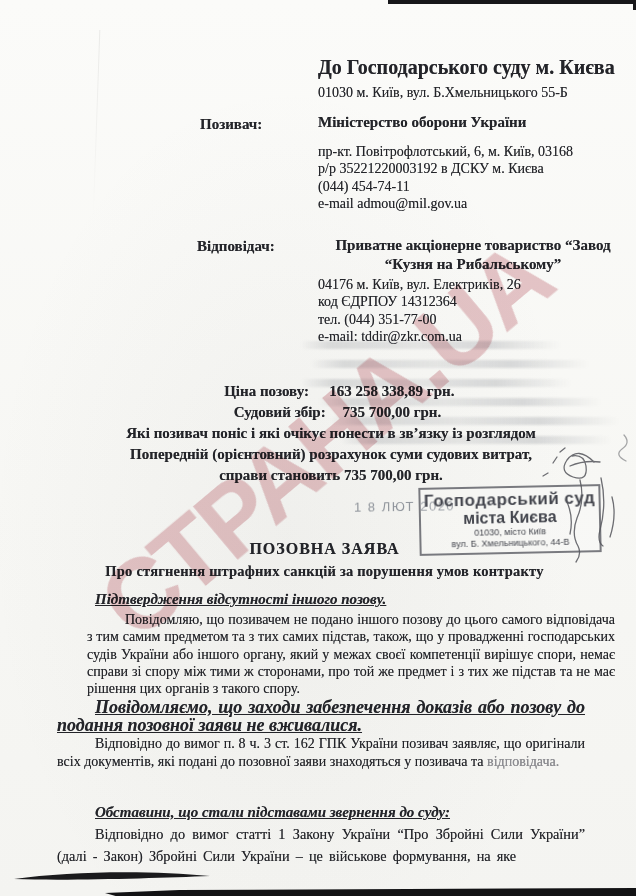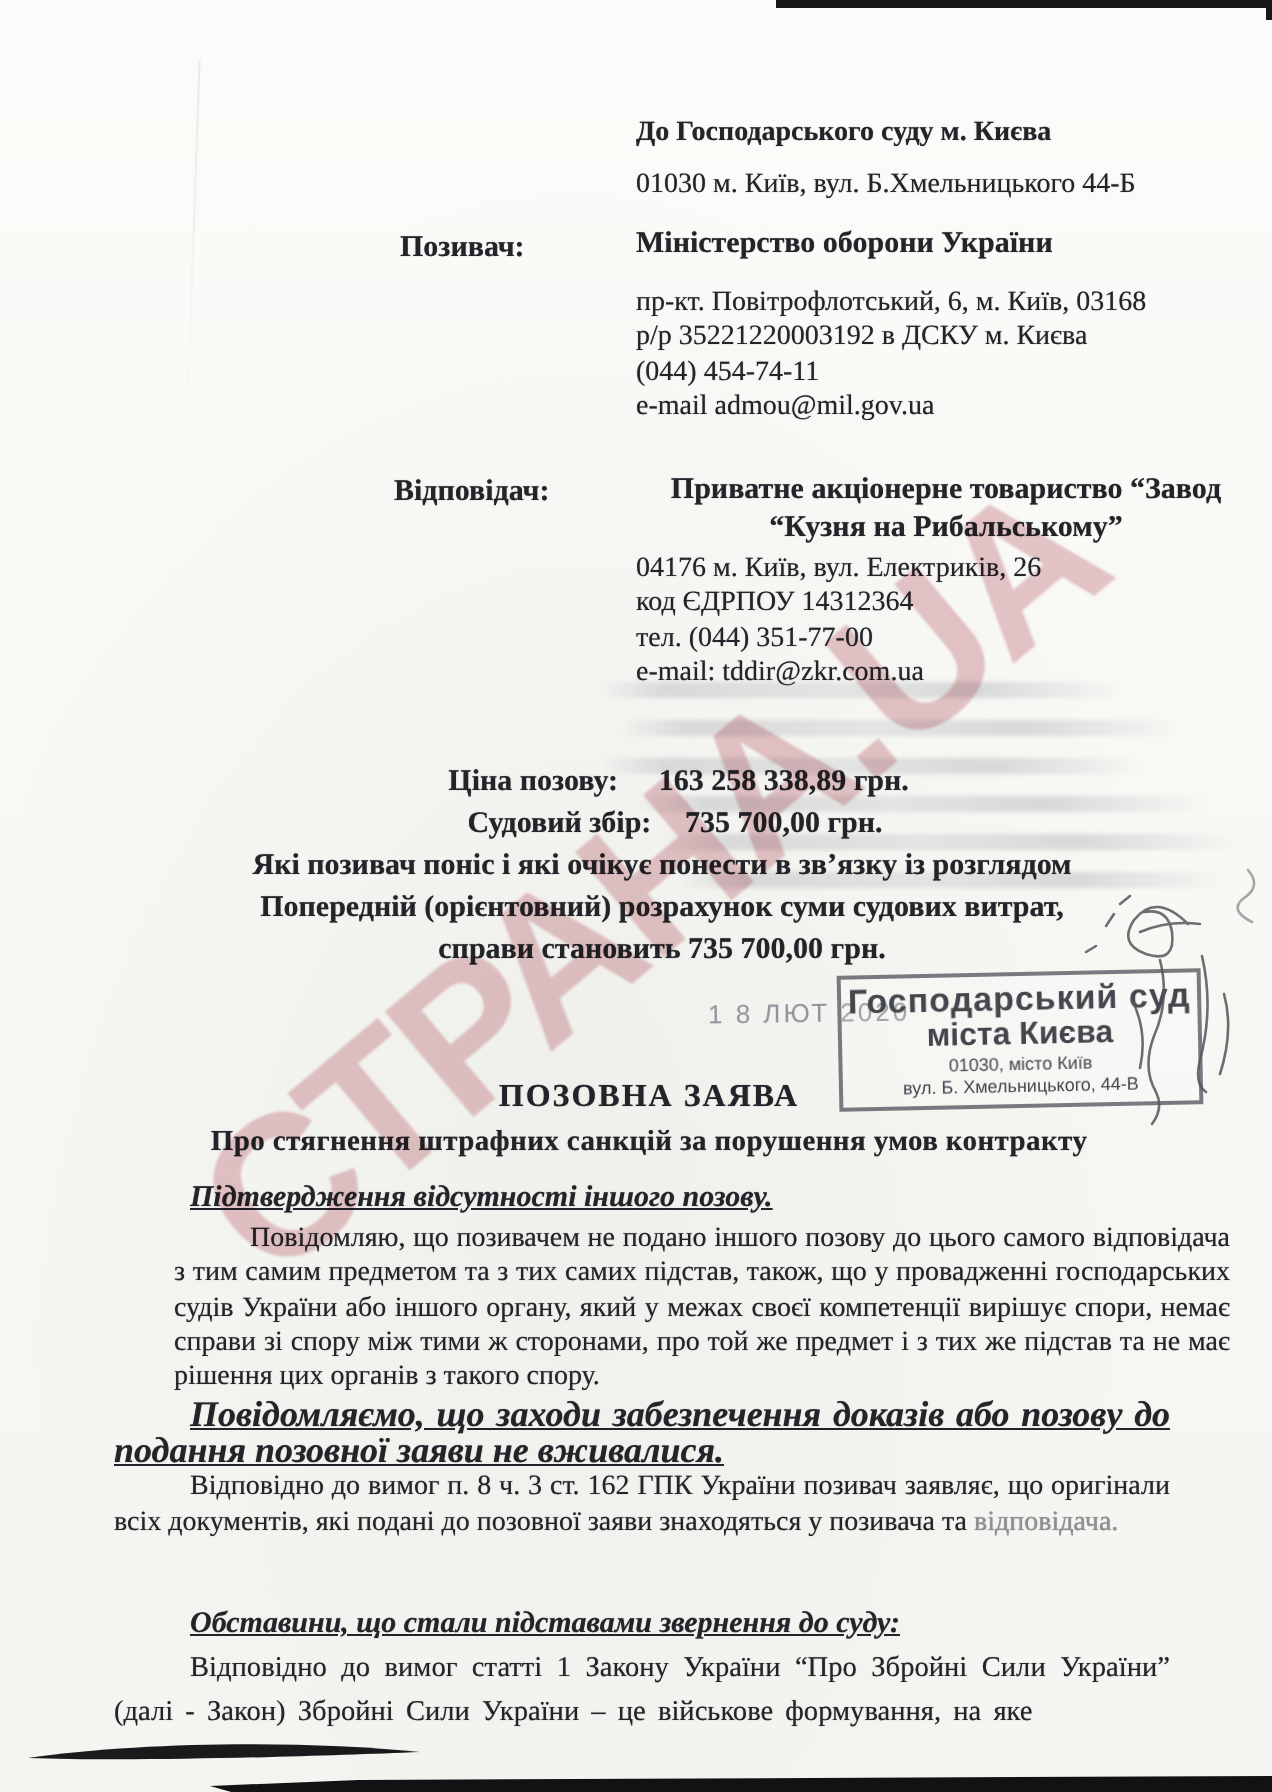--- a/index.html
+++ b/index.html
@@ -13,21 +13,21 @@
     background:
       radial-gradient(ellipse at 45% 60%, rgba(120,120,118,0.06), rgba(0,0,0,0) 60%),
       linear-gradient(180deg, #fbfbf9 0%, #f7f7f4 55%, #f4f4f1 100%);
     color:#232429;
   }
   .abs { position:absolute; }
   .txt { color:#232429; text-shadow:0 0 0.5px rgba(35,36,41,0.55); }
 
   
   #court-header { left:318px; top:54px; width:310px; line-height:26px; }
-  #court-header .l1 { font-size:14px; font-weight:700;font-family:Liberation Serif, serif; }
+  #court-header .l1 { font-size:20px; font-weight:700;font-family:Liberation Serif, serif; }
   #court-header .l2 { font-size:14px; }
   #plaintiff-label { left:200px; top:116px; font-size:15px; font-weight:700; }
   #plaintiff-block { left:318px; top:114px; width:310px; }
   #plaintiff-block .name { font-size:15px; font-weight:700; margin-bottom:12px; }
   #plaintiff-block .line { font-size:14px; line-height:17.4px; }
   #defendant-label { left:197px; top:238px; font-size:15px; font-weight:700; }
   #defendant-block { left:318px; top:236px; width:310px; }
   #defendant-block .name { font-size:15px; font-weight:700; line-height:19px;text-align:center; }
   #defendant-block .line { font-size:14px; line-height:17.4px; }
   #defendant-block .gap { height:2px; }
@@ -85,21 +85,21 @@
     background:linear-gradient(180deg, rgba(0,0,0,0.07), rgba(0,0,0,0)); transform:rotate(2deg); }
   svg.overlay { position:absolute; left:0; top:0; pointer-events:none; }
 </style>
 </head>
 <body>
 
 <div id="page">
 
   <div class="abs txt" id="court-header">
     <div class="l1">До Господарського суду м. Києва</div>
-    <div class="l2">01030 м. Київ, вул. Б.Хмельницького 44-Б</div>
+    <div class="l2">01030 м. Київ, вул. Б.Хмельницького 55-Б</div>
   </div>
 
   <div class="abs txt" id="plaintiff-label">Позивач:</div>
   <div class="abs txt" id="plaintiff-block">
     <div class="name">Міністерство оборони України</div>
     <div class="line">пр-кт. Повітрофлотський, 6, м. Київ, 03168</div>
     <div class="line">р/р 35221220003192 в ДСКУ м. Києва</div>
     <div class="line">(044) 454-74-11</div>
     <div class="line">e-mail admou@mil.gov.ua</div>
   </div>

